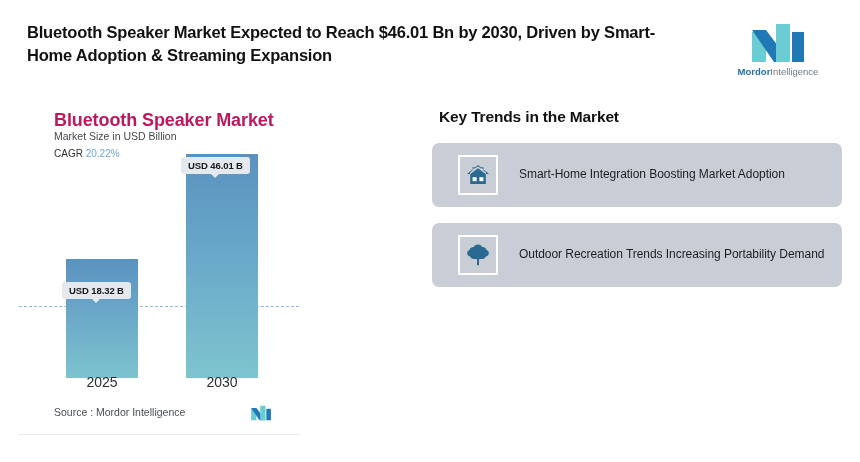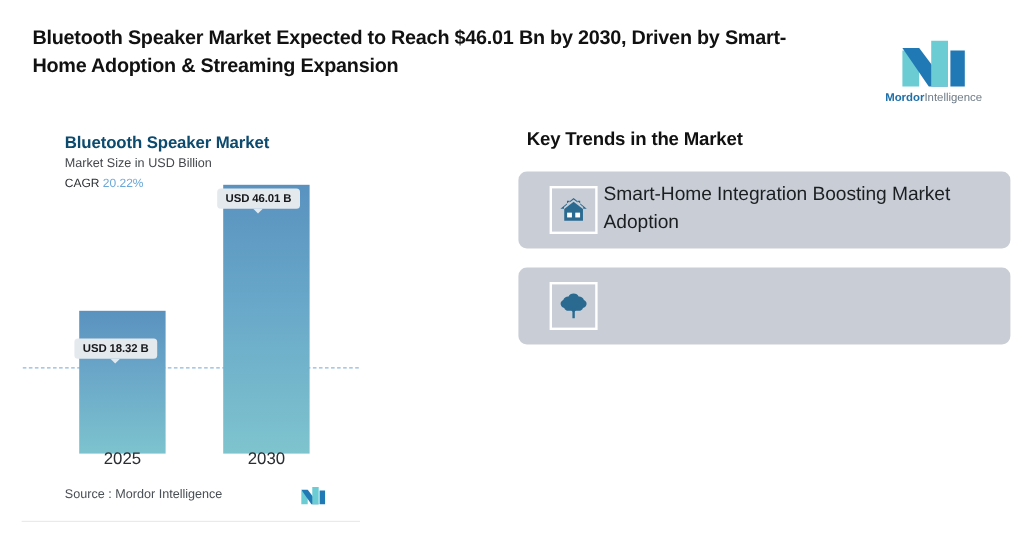--- a/index.html
+++ b/index.html
@@ -30,21 +30,21 @@
     width: 650px;
     font-size: 16.5px;
     font-weight: bold;
     line-height: 1.38;
     letter-spacing: -0.2px;
     color: #111111;
   }
   .brand {
     position: absolute;
     left: 718px;
-    top: 32px;
+    top: 22px;
     width: 120px;
     height: 62px;
   }
   .brand-mark {
     display: block;
     margin: 0 auto;
   }
   .brand-word {
     text-align: center;
     font-size: 9.5px;
@@ -62,23 +62,23 @@
     top: 98px;
     width: 282px;
     height: 336px;
     background: #ffffff;
     border-bottom: 1px solid #e9eaec;
   }
   .chart-title {
     position: absolute;
     left: 36px;
     top: 12px;
-    font-size: 14px;
+    font-size: 18px;
     font-weight: bold;
-    color: #0c4a6e;
+    color: #be185d;
     letter-spacing: -0.1px;
   }
   .chart-subtitle {
     position: absolute;
     left: 36px;
     top: 32px;
     font-size: 10.5px;
     color: #44484d;
   }
   .chart-cagr {
@@ -206,22 +206,22 @@
     width: 40px;
     height: 40px;
     border: 2px solid #ffffff;
     box-sizing: border-box;
     display: flex;
     align-items: center;
     justify-content: center;
     margin-left: 12px;
   }
   .trend-text {
-    margin-left: 5px;
-    font-size: 16px;
+    margin-left: 21px;
+    font-size: 12px;
     line-height: 1.42;
     color: #1c1f22;
     letter-spacing: -0.05px;
   }
 </style>
 </head>
 <body>
 
 <div class="header">
   <div class="headline">Bluetooth Speaker Market Expected to Reach $46.01 Bn by 2030, Driven by Smart-Home Adoption &amp; Streaming Expansion</div>
@@ -289,14 +289,15 @@
 
   <div class="trend-card">
     <div class="trend-icon">
       <svg width="24" height="24" viewBox="0 0 24 24">
         <path d="M12 1.6c-2.1 0-3.6 1.1-4.2 2.5C5.9 3.9 4 5.2 3.4 7 1.9 7.5 1 9 1.2 10.5c.2 1.6 1.5 2.8 3 3.1 .4 1.4 1.8 2.4 3.4 2.4h8.8c1.6 0 3-1 3.4-2.4 1.5-.3 2.8-1.5 3-3.1 .2-1.5-.7-3-2.2-3.5C20 5.2 18.1 3.9 16.2 4.1 15.6 2.7 14.1 1.6 12 1.6Z" fill="#2a6a91"></path>
         <rect x="11" y="13" width="2" height="9.2" fill="#2a6a91"></rect>
         <path d="M12 16.4 L8.2 12.6" stroke="#2a6a91" stroke-width="1.5" fill="none"></path>
         <path d="M12 16.4 L15.8 12.6" stroke="#2a6a91" stroke-width="1.5" fill="none"></path>
       </svg>
     </div>
+    <div class="trend-text">Outdoor Recreation Trends Increasing Portability Demand</div>
   </div>
 </div>
 
 </body></html>

